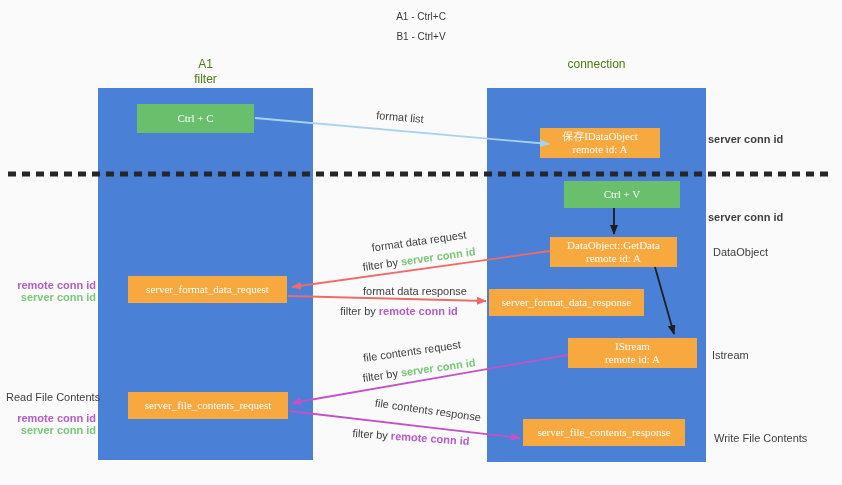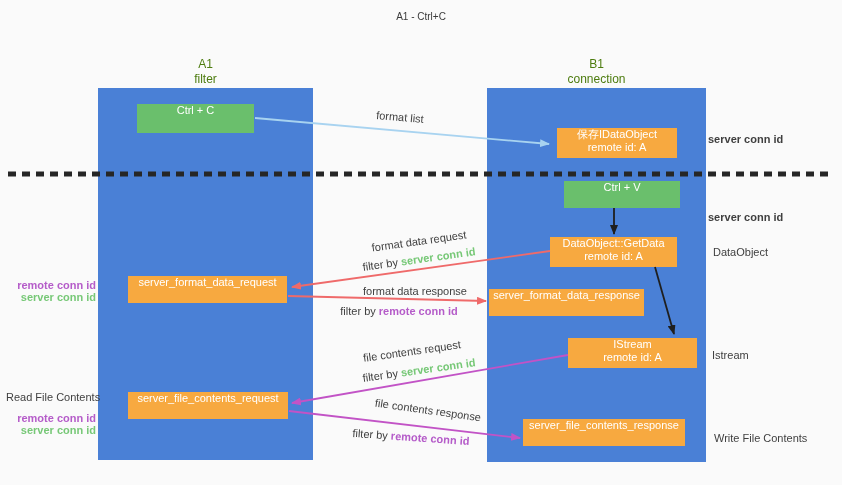--- a/index.html
+++ b/index.html
@@ -18,23 +18,23 @@
     position: absolute; text-align: center;
     font-size: 12px; line-height: 15px; color: #4d7c0f;
   }
   .column {
     position: absolute;
     background: var(--column-blue, #4a80d6);
   }
   .box {
     position: absolute;
     display: flex; flex-direction: column;
-    align-items: center; justify-content: flex-start;
+    align-items: center; justify-content: center;
     color: #ffffff; font-size: 11px; line-height: 13px;
-    text-align: center; white-space: nowrap;
+    text-align: center; white-space: nowrap; font-family: Liberation Serif, serif;
   }
   .box.green { background: var(--box-green, #6abf6c); }
   .box.orange { background: var(--box-orange, #f7a940); }
   .lbl {
     position: absolute; font-size: 11px; color: #3f3f3f;
     white-space: nowrap; transform-origin: center center;
   }
   .lbl.centered { transform: translate(-50%,-50%); }
   .green-t  { color: var(--green-text, #77c877); font-weight: bold; }
   .purple-t { color: var(--purple-text, #b55cc9); font-weight: bold; }
@@ -53,39 +53,39 @@
   .edge { fill: none; stroke-width: 1.8; }
   .dotted { stroke: #262626; stroke-width: 5; stroke-dasharray: 8 6; }
 </style>
 </head>
 <body>
 
 <div id="stage">
 
   <div class="title">
     <div>A1 - Ctrl+C</div>
+    <div>B1 - Ctrl+V</div>
   </div>
 
   <div class="col-header" style="left:98px; top:57px; width:215px;">
     <div>A1</div>
     <div>filter</div>
   </div>
   <div class="col-header" style="left:487px; top:57px; width:219px;">
-    <div>B1</div>
     <div>connection</div>
   </div>
 
   <div class="column" style="left:98px; top:88px; width:215px; height:372px;"></div>
   <div class="column" style="left:487px; top:88px; width:219px; height:374px;"></div>
 
   <div class="box green" style="left:137px; top:104px; width:117px; height:29px;">
     <span>Ctrl + C</span>
   </div>
 
-  <div class="box orange" style="left:557px; top:128px; width:120px; height:30px;">
+  <div class="box orange" style="left:540px; top:128px; width:120px; height:30px;">
     <span>保存IDataObject</span>
     <span>remote id: A</span>
   </div>
 
   <div class="box green" style="left:556px; top:181px; width:116px; height:27px;margin-left:8px;">
     <span>Ctrl + V</span>
   </div>
 
   <div class="box orange" style="left:550px; top:237px; width:127px; height:30px;">
     <span>DataObject::GetData</span>

